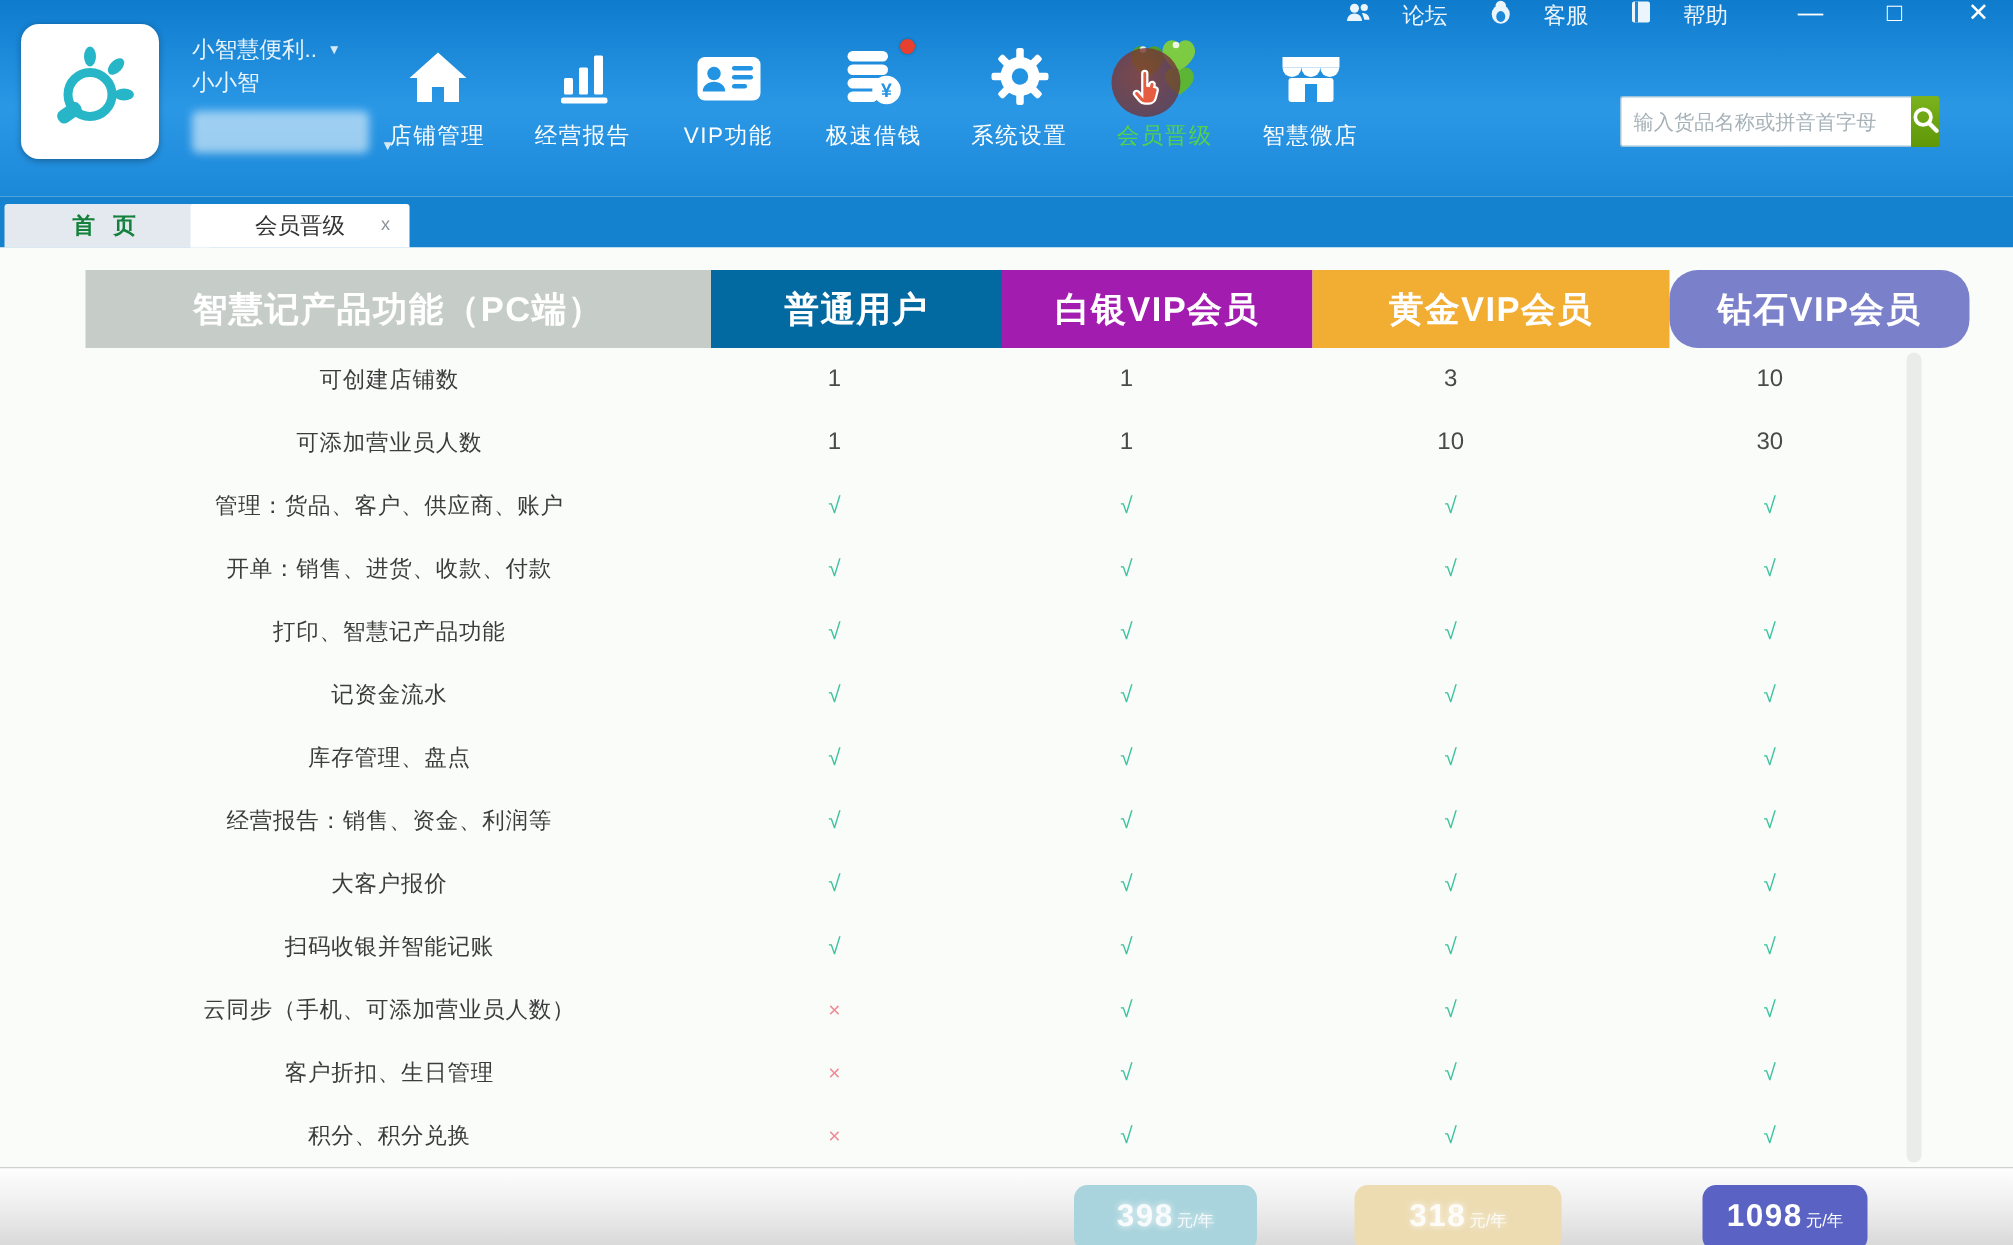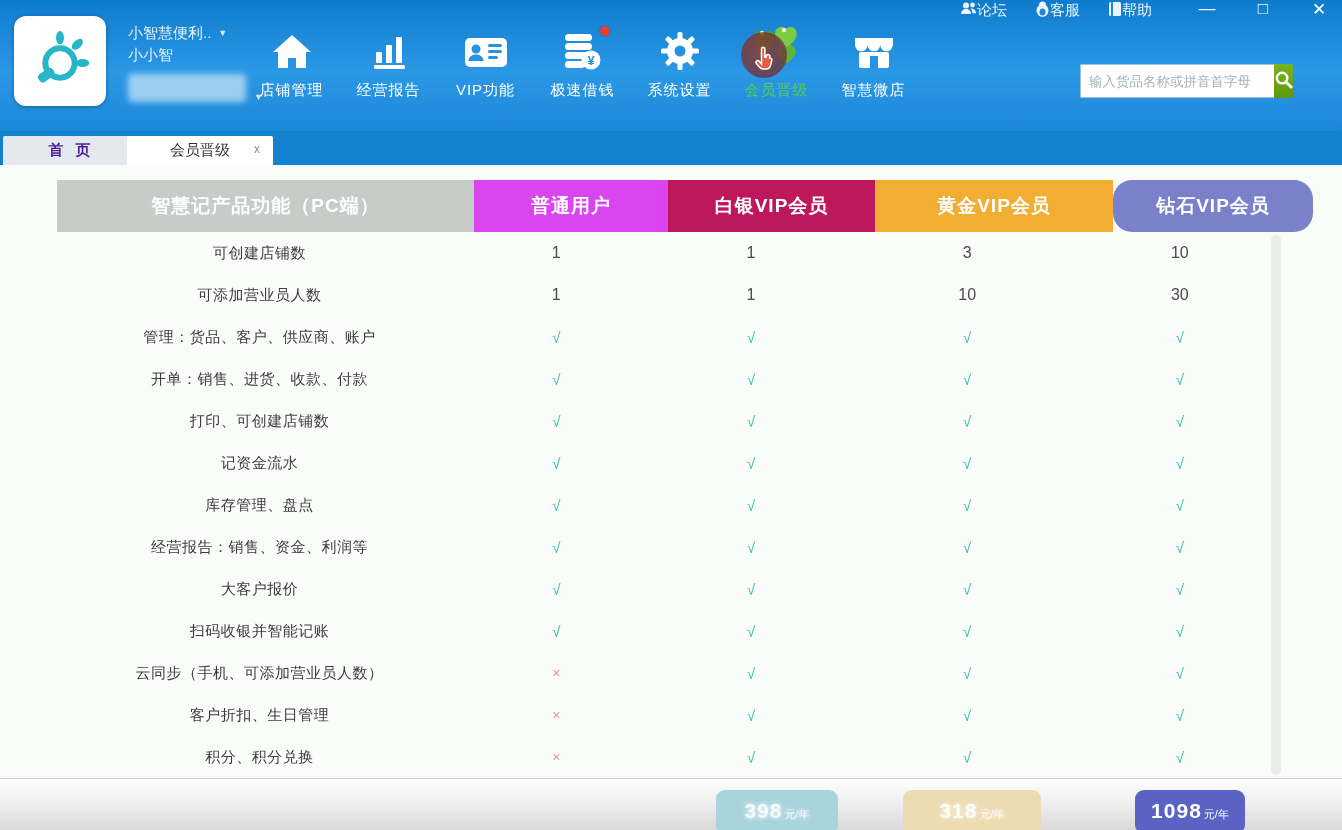--- a/index.html
+++ b/index.html
@@ -27,48 +27,48 @@
   .nav-item.active .nav-label { color:#55d14a; }
   .badge-dot { position:absolute; top:2px; right:-4px; width:10px; height:10px;
     background:#e8402f; border-radius:50%; box-shadow:0 0 2px rgba(0,0,0,.3); }
   .cursor-wrap { position:absolute; left:-10px; top:8px; width:54px; height:54px; pointer-events:none; }
   .cursor-blob { position:absolute; left:0; top:0; width:46px; height:46px; border-radius:50%;
     background:radial-gradient(circle at 40% 40%, rgba(140,60,50,.85), rgba(95,45,60,.75)); }
   .cursor-hand { position:absolute; left:10px; top:12px; }
 
   .toplinks { position:absolute; top:-3px; right:190px; display:flex; gap:28px;
     color:#ecf5fc; font-size:15px; align-items:center; height:26px; }
-  .toplink { display:flex; align-items:center; gap:0; cursor:pointer; }
+  .toplink { display:flex; align-items:center; gap:21px; cursor:pointer; }
   .winctrl { position:absolute; top:-1px; right:12px; display:flex; gap:34px;
     color:#fff; font-size:17px; }
   .winbtn { width:22px; text-align:center; cursor:pointer; }
 
   .search-wrap { position:absolute; right:57px; top:64px; width:233px; height:34px; display:flex;padding-left:28px; }
   .search-input { flex:1; border:1px solid #9fc3d8; border-right:none; font-size:13.5px;
     color:#5d6a70; padding:0 8px; outline:none; background:#fff; border-radius:2px 0 0 2px;
     font-family:"Liberation Sans","DejaVu Sans",sans-serif; }
   .search-input::placeholder { color:#a6b2b8; }
   .search-btn { width:37px; border:none; cursor:pointer; border-radius:0 2px 2px 0;
     background:linear-gradient(180deg,#7ab31c,#5f9708); display:flex;
     align-items:center; justify-content:center; }
 
   
   .tabbar { position:absolute; top:131px; left:0; width:1342px; height:34px; background:#1482cf; }
   .tab { position:absolute; top:5px; height:29px; display:flex; align-items:center;
     justify-content:center; font-size:15px; cursor:pointer; border-radius:2px 2px 0 0; }
-  .tab-home { left:3px; width:137px; background:#e3e9ee; color:#4c1d95; font-weight:bold; letter-spacing:4px;text-align:center; }
+  .tab-home { left:3px; width:137px; background:#e3e9ee; color:#15803d; font-weight:bold; letter-spacing:4px;text-align:center; }
   .tab-active { left:127px; width:146px; background:#ffffff; color:#333; }
   .tab-close { position:absolute; right:13px; top:6px; font-size:12px; color:#8a9298; cursor:pointer; }
 
   
   .content { position:absolute; top:165px; left:0; width:1342px; height:665px; background:#fafcfa; }
 
   .thead { position:absolute; top:15px; left:57px; height:52px; display:flex; }
   .hcell { display:flex; align-items:center; justify-content:center; color:#fff;
-    font-size:19px; font-weight:bold; letter-spacing:1px; }
+    font-size:23px; font-weight:bold; letter-spacing:1px; }
   .hc-feature { width:417px; background:#c6ccc8; }
 
   .tbody { position:absolute; top:67px; left:57px; width:1220px; }
   .trow { display:flex; height:42px; align-items:center; }
   .tcell { text-align:center; }
   .feature { width:417px; font-size:15px; color:#3c3c3c; letter-spacing:.5px; }
   .v0 { width:194px; } .v1 { width:207px; } .v2 { width:238px; } .v3 { width:200px; }
   .val { font-size:16px; color:#4a4a4a; }
   .val.check { color:#3cc39e; font-size:15px; }
   .val.cross { color:#ef8b96; font-size:14px; }
@@ -290,22 +290,22 @@
   <div class="tab tab-active">
     <span>会员晋级</span>
     <span class="tab-close">x</span>
   </div>
 </div>
 
 <div class="content">
 
   <div class="thead">
     <div class="hcell hc-feature">智慧记产品功能（PC端）</div>
-  <div class="hcell v0" style="background: #d946ef;">普通用户</div>
-      <div class="hcell v1" style="background: #be185d;">白银VIP会员</div>
+  <div class="hcell v0" style="background: #0369a1;">普通用户</div>
+      <div class="hcell v1" style="background: #a21caf;">白银VIP会员</div>
       <div class="hcell v2" style="background: rgb(242, 173, 51);">黄金VIP会员</div>
       <div class="hcell v3" style="background: rgb(123, 128, 202); border-radius: 19px;">钻石VIP会员</div>
     </div>
 
   <div class="tbody">
       <div class="trow">
         <div class="tcell feature">可创建店铺数</div>
         <div class="tcell val v0">1</div>
         <div class="tcell val v1">1</div>
         <div class="tcell val v2">3</div>
@@ -326,21 +326,21 @@
         <div class="tcell val v3 check">√</div>
       </div>
       <div class="trow">
         <div class="tcell feature">开单：销售、进货、收款、付款</div>
         <div class="tcell val v0 check">√</div>
         <div class="tcell val v1 check">√</div>
         <div class="tcell val v2 check">√</div>
         <div class="tcell val v3 check">√</div>
       </div>
       <div class="trow">
-        <div class="tcell feature">打印、可创建店铺数</div>
+        <div class="tcell feature">打印、智慧记产品功能</div>
         <div class="tcell val v0 check">√</div>
         <div class="tcell val v1 check">√</div>
         <div class="tcell val v2 check">√</div>
         <div class="tcell val v3 check">√</div>
       </div>
       <div class="trow">
         <div class="tcell feature">记资金流水</div>
         <div class="tcell val v0 check">√</div>
         <div class="tcell val v1 check">√</div>
         <div class="tcell val v2 check">√</div>

